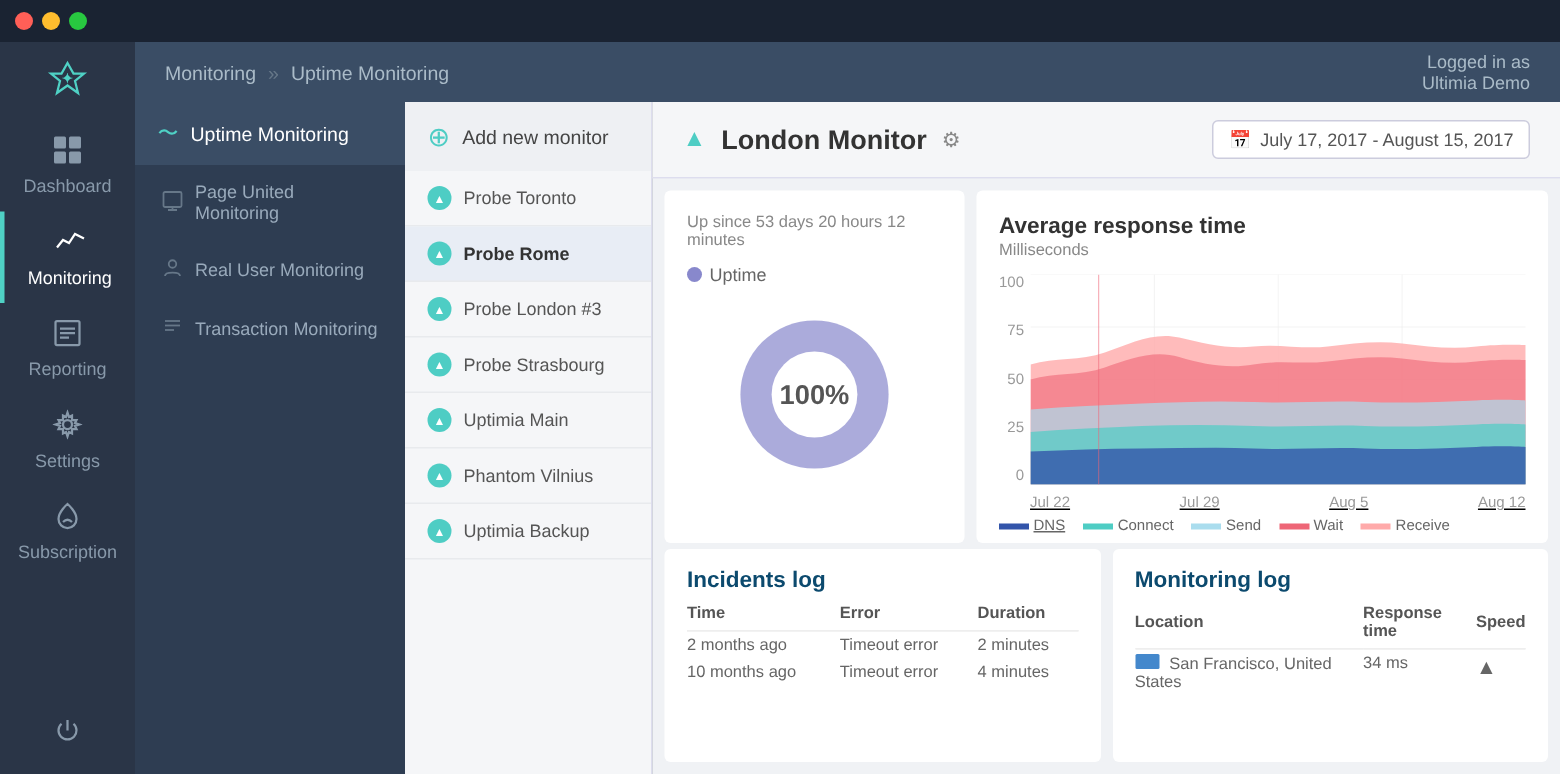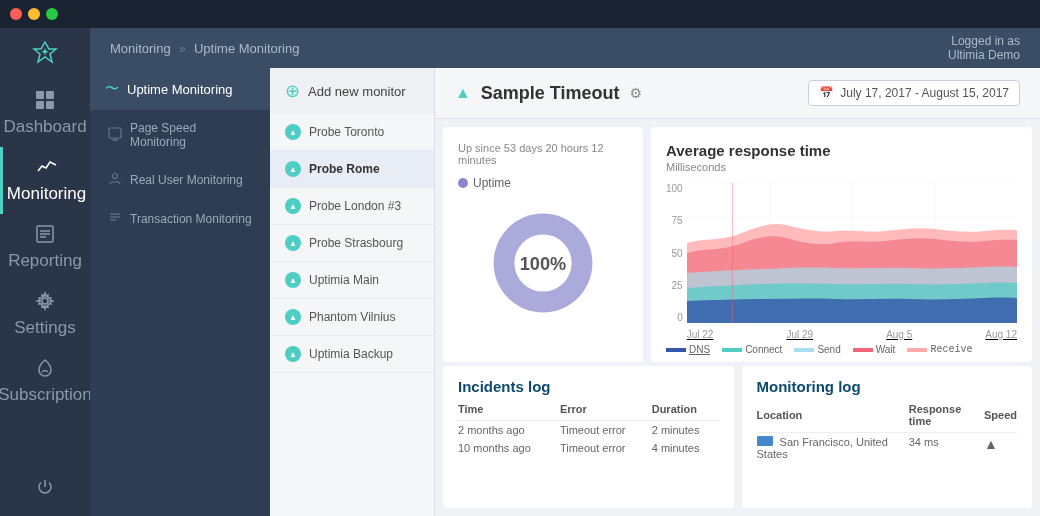--- a/index.html
+++ b/index.html
@@ -13,21 +13,21 @@
     .tl-green { background: #28c840; }
 
     
     .app { display: flex; flex: 1; height: calc(516px - 28px); overflow: hidden; }
 
     
     .sidebar { width: 90px; background: #2a3547; display: flex; flex-direction: column; align-items: center; padding-top: 10px; flex-shrink: 0; }
     .sidebar-item { display: flex; flex-direction: column; align-items: center; padding: 10px 5px; cursor: pointer; color: #8899aa; width: 100%; text-align: center; gap: 4px; }
     .sidebar-item.active { color: #fff; border-left: 3px solid #4fd1c5; }
     .sidebar-icon { font-size: 18px; line-height: 1; }
-    .sidebar-label { font-size: 17px; text-align: right; }
+    .sidebar-label { font-size: 12px; text-align: right; }
     .sidebar-logo { color: #4fd1c5; font-size: 22px; font-weight: bold; margin-bottom: 8px; }
     .sidebar-bottom { margin-top: auto; margin-bottom: 10px; }
 
     
     .nav-panel { width: 180px; background: #2e3d52; flex-shrink: 0; display: flex; flex-direction: column; }
     .nav-header { padding: 12px 15px; font-size: 13px; color: #fff; background: #3a4d65; display: flex; align-items: center; gap: 8px; cursor: pointer; }
     .nav-item { padding: 11px 15px; font-size: 12px; color: #99aabb; cursor: pointer; display: flex; align-items: center; gap: 8px; border-left: 3px solid transparent; }
 
     
     .probe-panel { width: 165px; background: #f5f6f8; flex-shrink: 0; display: flex; flex-direction: column; border-right: 1px solid #dde; overflow-y: auto; }
@@ -177,21 +177,21 @@
           <span>Uptime Monitoring</span>
         </div>
         <div class="nav-item">
           <span>
             <svg width="14" height="14" viewBox="0 0 14 14" fill="none" stroke="#667788" stroke-width="1.2">
               <rect x="1" y="1" width="12" height="10" rx="1"></rect>
               <line x1="4" y1="13" x2="10" y2="13"></line>
               <line x1="7" y1="11" x2="7" y2="13"></line>
             </svg>
           </span>
-          <span>Page Speed Monitoring</span>
+          <span>Page United Monitoring</span>
         </div>
         <div class="nav-item">
           <span>
             <svg width="14" height="14" viewBox="0 0 14 14" fill="none" stroke="#667788" stroke-width="1.2">
               <circle cx="7" cy="5" r="2.5"></circle>
               <path d="M2 13 C2 10 12 10 12 13"></path>
             </svg>
           </span>
           <span>Real User Monitoring</span>
         </div>
@@ -239,21 +239,21 @@
         <div class="probe-item">
           <div class="probe-dot">▲</div>
           <span>Uptimia Backup</span>
         </div>
       </div>
 
       <div class="main-content">
 
         <div class="content-header">
           <span style="color:#4ecdc4; font-size:16px;">▲</span>
-          <span class="monitor-title">Sample Timeout</span>
+          <span class="monitor-title">London Monitor</span>
           <span class="gear-icon">⚙</span>
           <div class="header-spacer"></div>
           <div class="date-badge">
             <span>📅</span>
             <span>July 17, 2017 - August 15, 2017</span>
           </div>
         </div>
 
         <div class="content-area">
 
@@ -333,21 +333,21 @@
                 <div style="display:flex;align-items:center;gap:3px;">
                   <div style="width:20px;height:4px;background:#aaddee;"></div>
                   <span style="font-size:10px;color:#666;">Send</span>
                 </div>
                 <div style="display:flex;align-items:center;gap:3px;">
                   <div style="width:20px;height:4px;background:#ee6677;"></div>
                   <span style="font-size:10px;color:#666;">Wait</span>
                 </div>
                 <div style="display:flex;align-items:center;gap:3px;">
                   <div style="width:20px;height:4px;background:#ffaaaa;"></div>
-                  <span style="font-size:10px;color:#666;font-family:Liberation Mono, monospace;">Receive</span>
+                  <span style="font-size:10px;color:#666;">Receive</span>
                 </div>
               </div>
             </div>
           </div>
 
           <div class="bottom-row">
 
             <div class="incidents-panel">
               <div class="panel-title">Incidents log</div>
               <table class="log-table">

